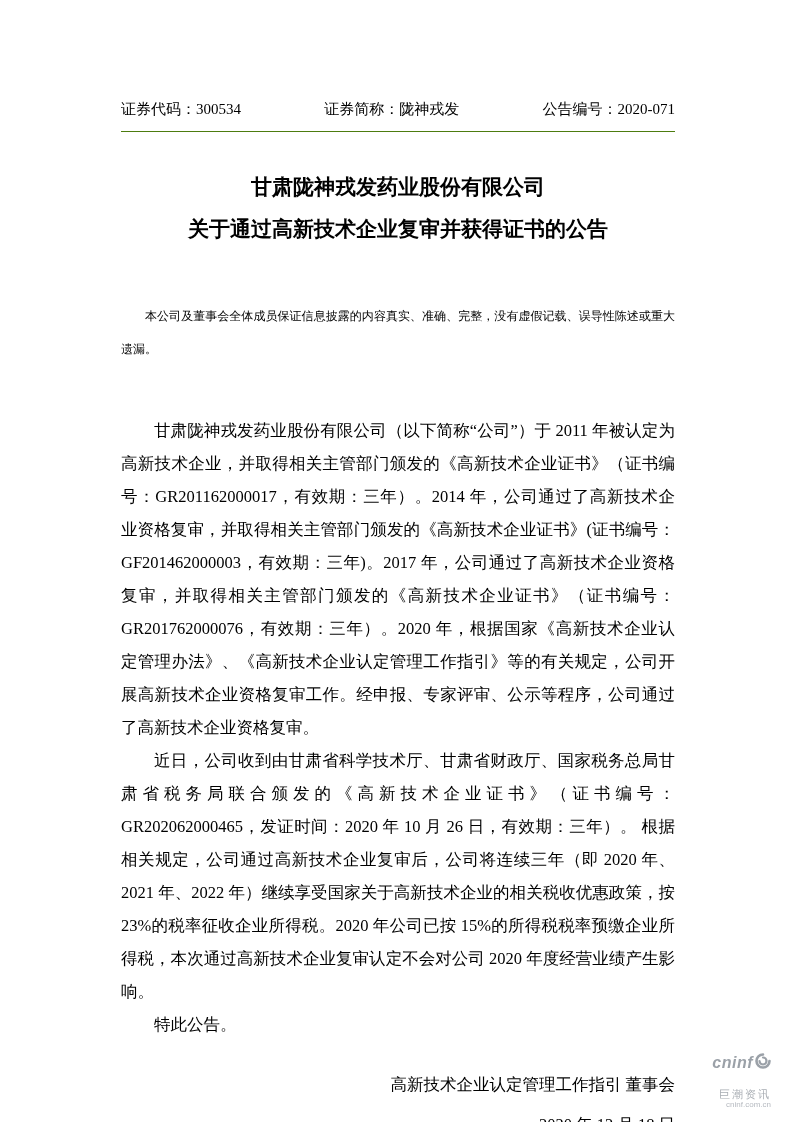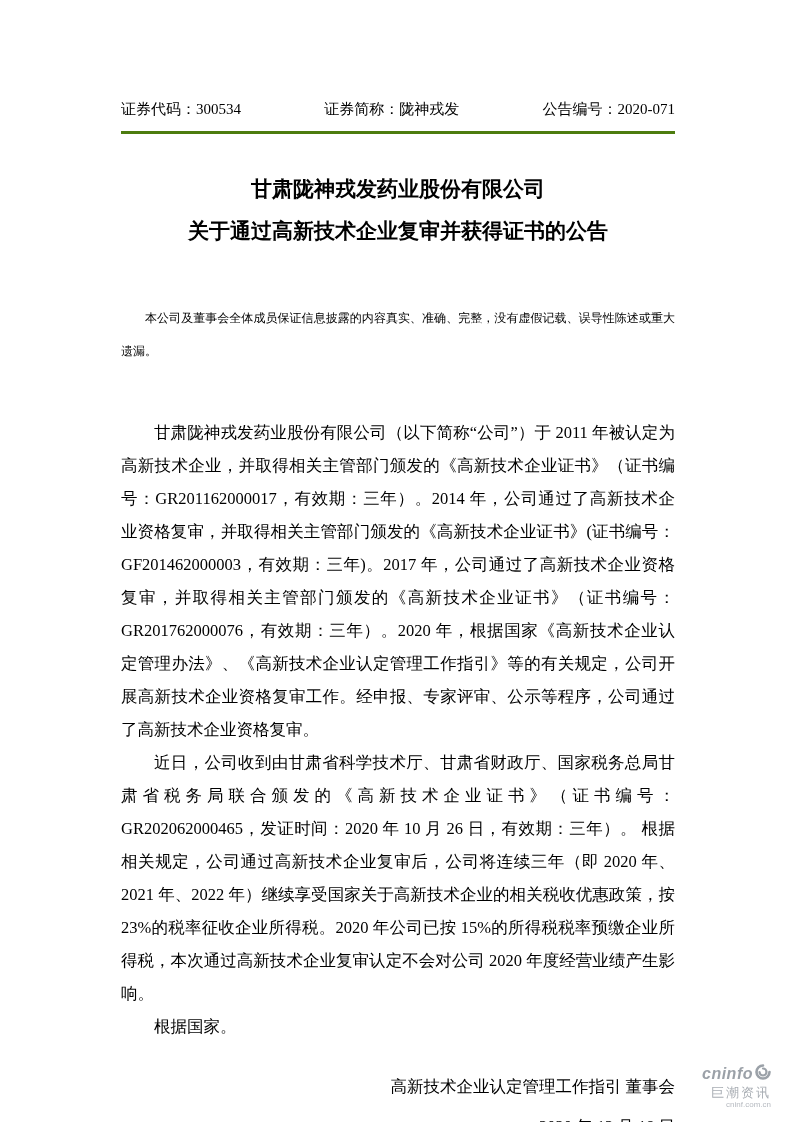--- a/index.html
+++ b/index.html
@@ -16,21 +16,21 @@
   }
   .content {
     padding: 100px 118px 0 121px;
   }
   .doc-header {
     display: flex;
     justify-content: space-between;
     align-items: baseline;
     font-size: 15px;
     padding-bottom: 12px;
-    border-bottom: 3px solid #4d7c0f;
+    border-bottom: 1px solid #4d7c0f;
   }
   .title-block {
     margin-top: 34px;
     text-align: center;
     font-size: 21px;
     font-weight: bold;
     line-height: 42px;
   }
   .disclaimer {
     margin-top: 50px;
@@ -72,23 +72,23 @@
   }
   .wm-brand {
     font-size: 16px;
     font-weight: bold;
     font-style: italic;
     letter-spacing: 0.5px;
     color: #9ba1a8;
   }
   .wm-swirl { display: inline-block; }
   .wm-cn {
-    font-size: 13px;
+    font-size: 11px;
     color: #a8adb3;
-    margin-top: 2px;
+    margin-top: 16px;
     letter-spacing: 2px;
   }
   .wm-domain {
     font-size: 8px;
     color: #b6bac0;
     margin-top: 1px;
   }
 </style>
 </head>
 <body>
@@ -105,33 +105,33 @@
     <div class="title-block">
       <div>甘肃陇神戎发药业股份有限公司</div>
       <div>关于通过高新技术企业复审并获得证书的公告</div>
     </div>
 
     <p class="disclaimer">本公司及董事会全体成员保证信息披露的内容真实、准确、完整，没有虚假记载、误导性陈述或重大遗漏。</p>
 
     <div class="body-block">
       <p>甘肃陇神戎发药业股份有限公司（以下简称“公司”）于 2011 年被认定为高新技术企业，并取得相关主管部门颁发的《高新技术企业证书》（证书编号：GR201162000017，有效期：三年）。2014 年，公司通过了高新技术企业资格复审，并取得相关主管部门颁发的《高新技术企业证书》(证书编号：GF201462000003，有效期：三年)。2017 年，公司通过了高新技术企业资格复审，并取得相关主管部门颁发的《高新技术企业证书》（证书编号：GR201762000076，有效期：三年）。2020 年，根据国家《高新技术企业认定管理办法》、《高新技术企业认定管理工作指引》等的有关规定，公司开展高新技术企业资格复审工作。经申报、专家评审、公示等程序，公司通过了高新技术企业资格复审。</p>
       <p>近日，公司收到由甘肃省科学技术厅、甘肃省财政厅、国家税务总局甘肃省税务局联合颁发的《高新技术企业证书》（证书编号：GR202062000465，发证时间：2020 年 10 月 26 日，有效期：三年）。 根据相关规定，公司通过高新技术企业复审后，公司将连续三年（即 2020 年、2021 年、2022 年）继续享受国家关于高新技术企业的相关税收优惠政策，按 23%的税率征收企业所得税。2020 年公司已按 15%的所得税税率预缴企业所得税，本次通过高新技术企业复审认定不会对公司 2020 年度经营业绩产生影响。</p>
-      <p class="closing">根据国家。</p>
+      <p class="closing">特此公告。</p>
     </div>
 
     <div class="signature">
       <div>高新技术企业认定管理工作指引 董事会</div>
       <div>2020 年 12 月 18 日</div>
     </div>
 
   </div>
 
   <div class="watermark">
     <div class="wm-brand-row">
-      <span class="wm-brand">cninfo</span>
+      <span class="wm-brand">cninf</span>
       <span class="wm-swirl">
         <svg width="16" height="16" viewBox="0 0 16 16">
           <path d="M8 1.5 A6.5 6.5 0 1 0 14.5 8" fill="none" stroke="#9ba1a8" stroke-width="2.6" stroke-linecap="round"></path>
           <path d="M8 4.5 A3.5 3.5 0 1 1 4.5 8" fill="none" stroke="#9ba1a8" stroke-width="2.2" stroke-linecap="round"></path>
         </svg>
       </span>
     </div>
     <div class="wm-cn">巨潮资讯</div>
     <div class="wm-domain">cninf.com.cn</div>
   </div>

